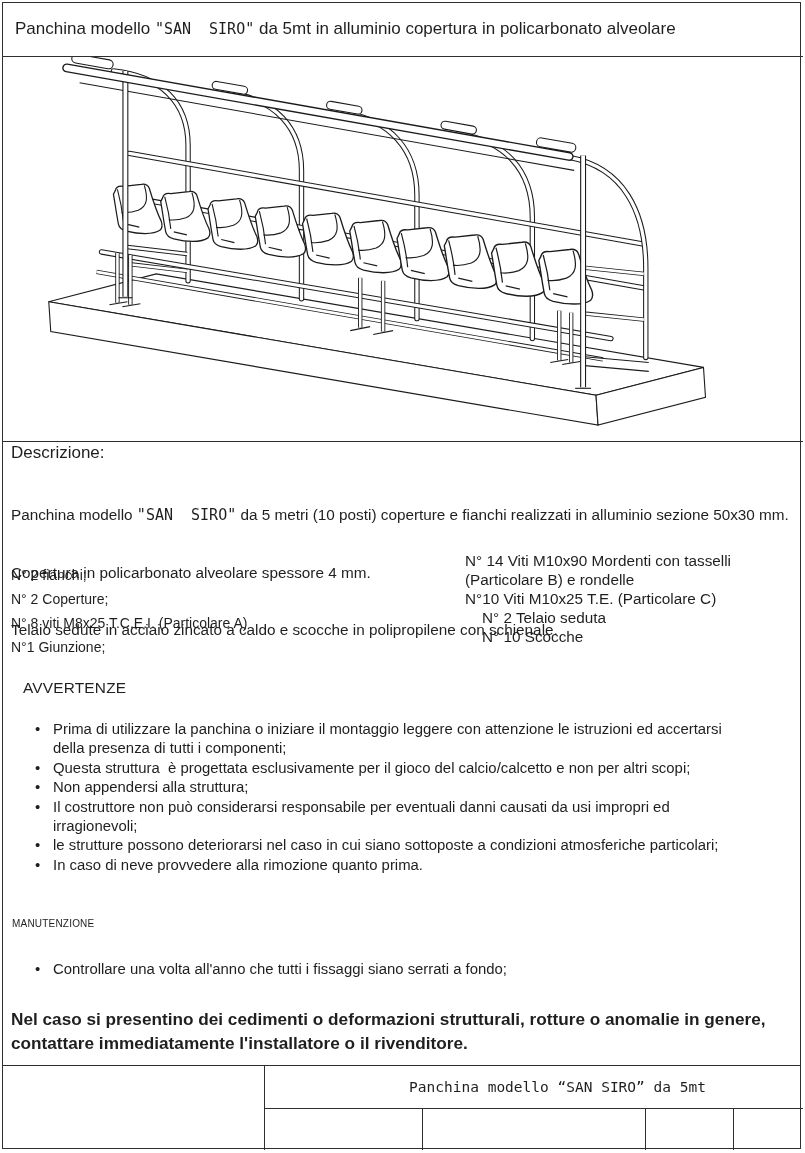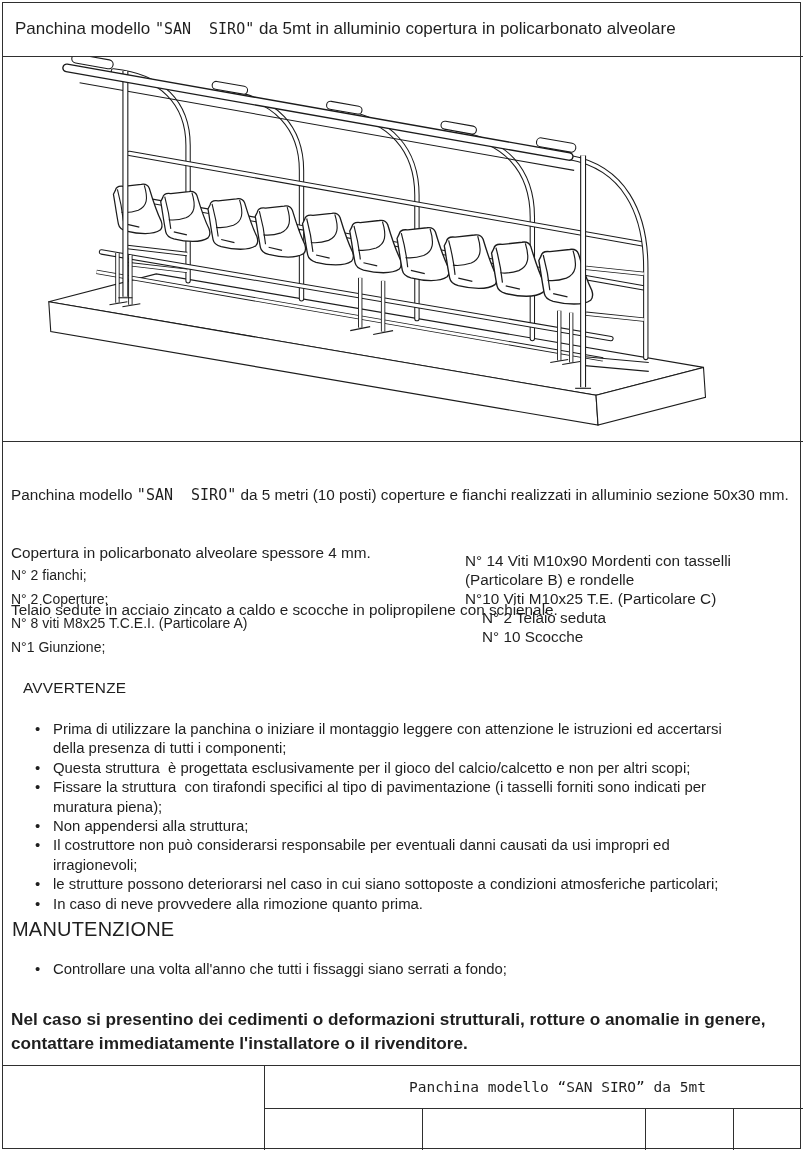--- a/index.html
+++ b/index.html
@@ -26,21 +26,21 @@
   .desc{left:11px;top:443px;}
   .sec-h{font-size:17px;font-weight:400;}
   .desc .body{margin-top:4px;font-size:15.3px;line-height:19px;white-space:pre;}
   .comp-left{left:11px;top:551px;}
   .comp-left .items{margin-top:12px;font-size:14px;line-height:24px;white-space:pre;}
   .comp-right{left:465px;top:551px;font-size:15.3px;line-height:19px;white-space:pre;}
   .warn-h{left:15px;top:679px;font-size:15.4px;letter-spacing:.2px;margin-left:8px;}
   .bullets{left:14px;top:703px;margin:17px;padding:0;list-style:none;font-size:14.9px;line-height:19.4px;}
   .bullets li{position:relative;padding-left:22px;white-space:pre;}
   .bullets li::before{content:"\2022";position:absolute;left:4px;top:-1px;font-size:15px;}
-  .maint-h{left:12px;top:918px;font-size:20px;letter-spacing:.2px;}
+  .maint-h{left:12px;top:918px;font-size:10px;letter-spacing:.2px;}
   .maint{top:943px;}
   .notice{left:11px;top:1007px;font-size:17.2px;font-weight:700;line-height:24px;white-space:pre;}
   .tb-line{background:#2f2f2f;}
   .tb-title{left:264px;top:1065px;width:539px;height:43px;display:flex;align-items:center;justify-content:center;
             padding-left:48px;box-sizing:border-box;font-family:"DejaVu Sans Mono",monospace;font-size:14.5px;white-space:pre;}
 </style>
 </head>
 <body>
 
 <div class="abs page-border"></div>
@@ -156,20 +156,21 @@
     <rect class="fillw" x="70" y="-1" width="42" height="9" rx="4.5" transform="rotate(10 91 3)"></rect>
     <rect class="fillw" x="211" y="26" width="36" height="8" rx="4" transform="rotate(10 229 30)"></rect>
     <rect class="fillw" x="326" y="46" width="36" height="8" rx="4" transform="rotate(10 344 50)"></rect>
     <rect class="fillw" x="441" y="66" width="36" height="8" rx="4" transform="rotate(10 459 70)"></rect>
     <rect class="fillw" x="537" y="83" width="40" height="9" rx="4.5" transform="rotate(10 557 87)"></rect>
   </g>
 </svg>
 </div>
 
 <div class="abs desc">
+  <div class="sec-h">Descrizione:</div>
   <div class="body">
     <div><span>Panchina modello </span><span class="cad">"SAN  SIRO"</span><span> da 5 metri (10 posti) coperture e fianchi realizzati in alluminio sezione 50x30 mm.</span></div>
     <div>Copertura in policarbonato alveolare spessore 4 mm.</div>
     <div>Telaio sedute in acciaio zincato a caldo e scocche in polipropilene con schienale.</div>
   </div>
 </div>
 
 <div class="abs comp-left">
   <div class="items">N° 2 fianchi;
 N° 2 Coperture;
@@ -180,22 +181,20 @@
 (Particolare B) e rondelle
 N°10 Viti M10x25 T.E. (Particolare C)
     N° 2 Telaio seduta
     N° 10 Scocche</div>
 
 <div class="abs warn-h">AVVERTENZE</div>
 <ul class="abs bullets">
   <li>Prima di utilizzare la panchina o iniziare il montaggio leggere con attenzione le istruzioni ed accertarsi
 della presenza di tutti i componenti;</li>
   <li>Questa struttura  è progettata esclusivamente per il gioco del calcio/calcetto e non per altri scopi;</li>
-  <li>Fissare la struttura  con tirafondi specifici al tipo di pavimentazione (i tasselli forniti sono indicati per
-muratura piena);</li>
   <li>Non appendersi alla struttura;</li>
   <li>Il costruttore non può considerarsi responsabile per eventuali danni causati da usi impropri ed
 irragionevoli;</li>
   <li>le strutture possono deteriorarsi nel caso in cui siano sottoposte a condizioni atmosferiche particolari;</li>
   <li>In caso di neve provvedere alla rimozione quanto prima.</li>
 </ul>
 
 <div class="abs maint-h">MANUTENZIONE</div>
 <ul class="abs bullets maint">
   <li>Controllare una volta all'anno che tutti i fissaggi siano serrati a fondo;</li>

